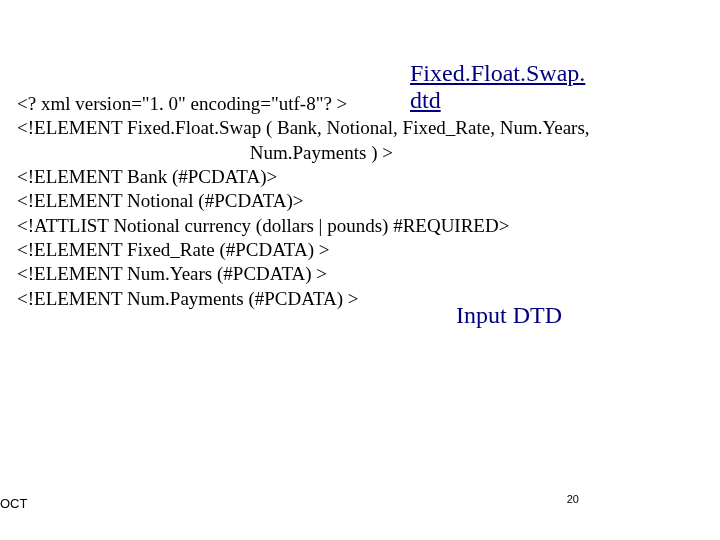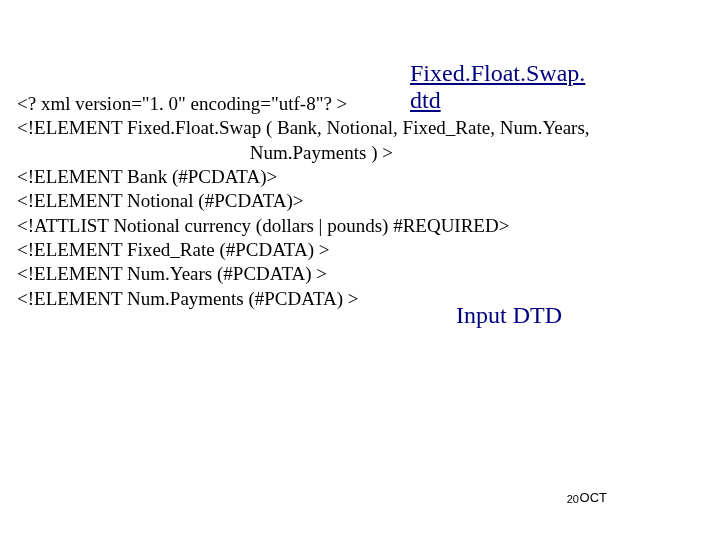--- a/index.html
+++ b/index.html
@@ -40,22 +40,22 @@
     left: 436px;
     top: 302px;
     font-size: 24px;
     color: #000080;
     margin-left: 20px;
   }
   .footer-center {
     position: absolute;
     left: 0;
     right: 0;
-    bottom: 35px;
-    text-align: right;
+    bottom: 29px;
+    text-align: left;
     font-family: Arial, Helvetica, sans-serif;
     font-size: 13px;
     color: #000;
   }
   .footer-right {
     position: absolute;
     right: 28px;
     bottom: 35px;
     font-family: Arial, Helvetica, sans-serif;
     font-size: 11px;

